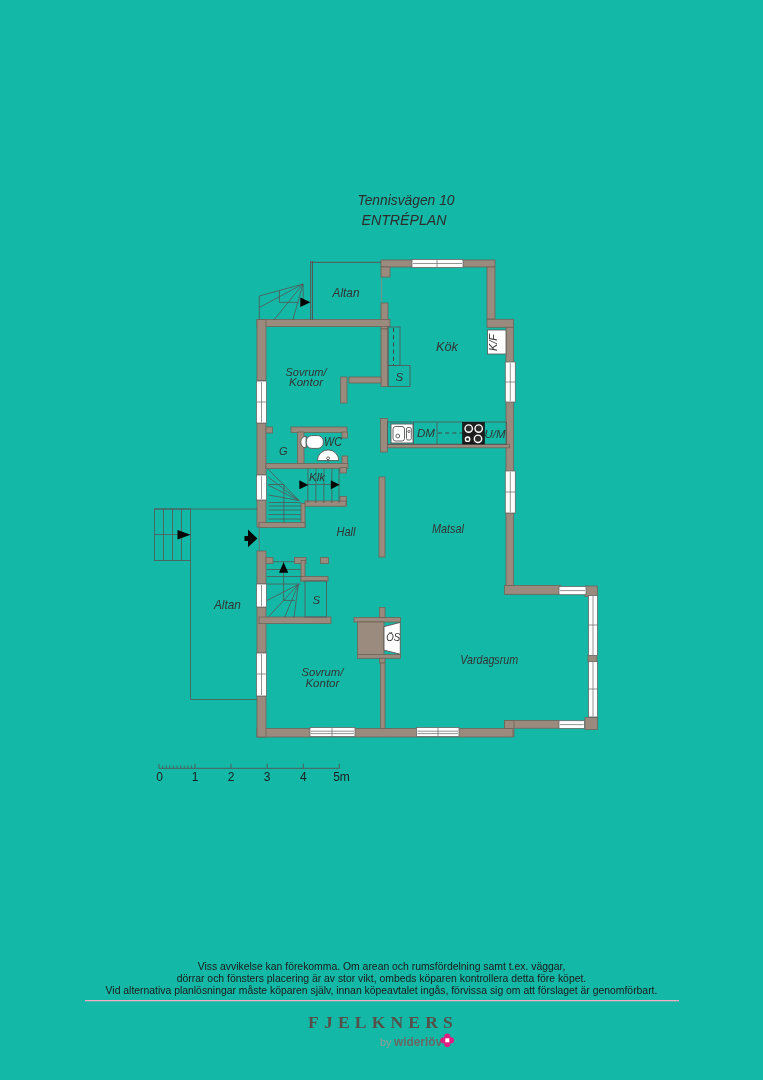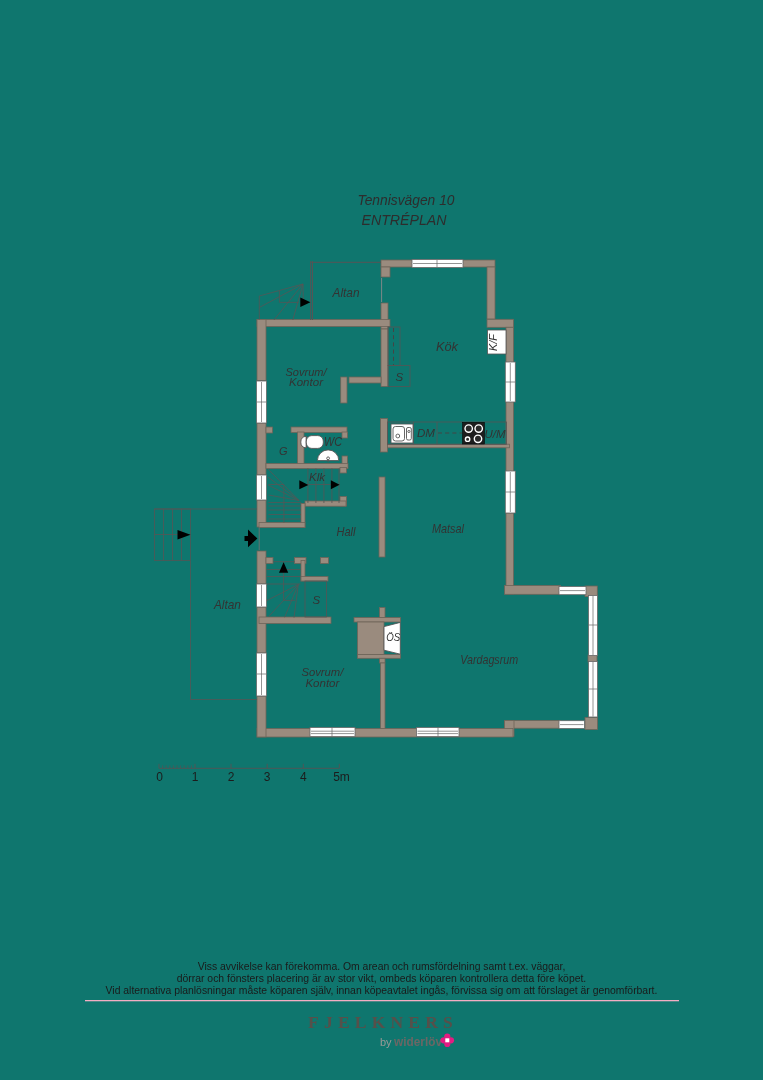--- a/index.html
+++ b/index.html
@@ -1,16 +1,16 @@
 <!DOCTYPE html>
 <html><head>
 <meta charset="utf-8">
 <style>
 html,body{margin:0;padding:0;background:#ffffff;}
-#page{position:relative;width:763px;height:1080px;overflow:hidden;background:#0f766e;}
+#page{position:relative;width:763px;height:1080px;overflow:hidden;background:#14b8a6;}
 svg{position:absolute;top:0;left:0;}
 </style>
 </head>
 <body>
 <div id="page">
 <svg width="763" height="1080" viewBox="0 0 763 1080">
 
   <g font-family="Liberation Sans, sans-serif" font-style="italic" fill="#2d2d2d" text-anchor="middle">
     <text x="406" y="205" font-size="14.5" textLength="97" lengthAdjust="spacingAndGlyphs">Tennisvägen 10</text>
     <text x="404" y="225" font-size="14.5" textLength="85" lengthAdjust="spacingAndGlyphs">ENTRÉPLAN</text>

